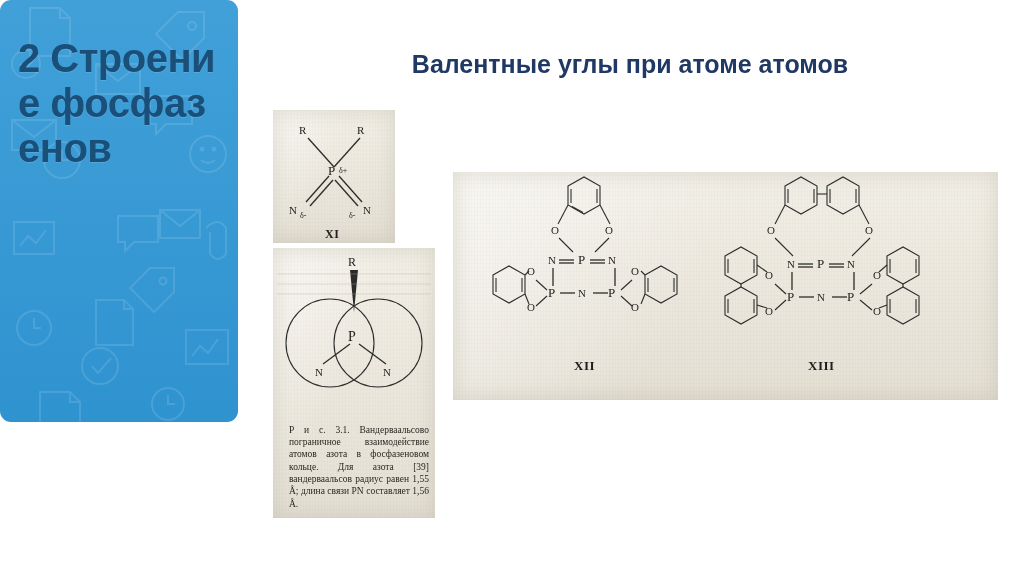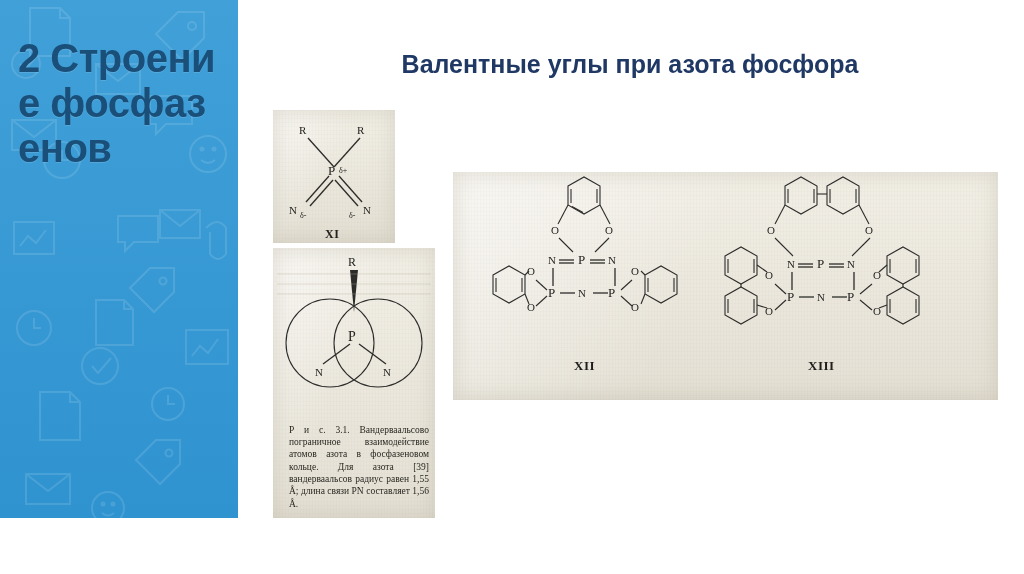--- a/index.html
+++ b/index.html
@@ -16,24 +16,25 @@
     height: 574px;
     background: #ffffff;
     overflow: hidden;
   }
   
   .sidebar {
     position: absolute;
     left: 0;
     top: 0;
     width: 238px;
-    height: 518px;
+    height: 422px;
     background: #3e9dd6;
     background: linear-gradient(180deg, #41a0d8 0%, #2f93d0 100%);
     overflow: hidden;
+    border-radius: 11px;
   }
   .sidebar-pattern {
     position: absolute;
     inset: 0;
     opacity: 0.22;
   }
   .sidebar-title {
     position: absolute;
     left: 18px;
     top: 36px;
@@ -161,21 +162,21 @@
           <circle cx="113" cy="504" r="1.5" fill="#fff"></circle>
           <path d="M102 513 q6 5 12 0"></path>
 
         <path d="M206 228 q12 -12 20 0 l0 26 q-8 10 -16 0 l0 -22"></path>
         <path d="M60 540 q12 -12 22 0 l0 20 q-9 10 -17 0"></path>
       </g>
     </svg>
     <div class="sidebar-title">2 Строение фосфазенов</div>
   </div>
 
-  <div class="heading">Валентные углы при азота фосфора</div>
+  <div class="heading">Валентные углы при атоме атомов</div>
 
   <div class="panel panel-xi">
     <svg width="122" height="133" viewBox="0 0 122 133">
 
       <line class="sk" x1="61" y1="57" x2="35" y2="28"></line>
       <line class="sk" x1="61" y1="57" x2="87" y2="28"></line>
 
       <line class="sk" x1="56" y1="66" x2="33" y2="92"></line>
       <line class="sk" x1="60" y1="70" x2="37" y2="96"></line>
       <line class="sk" x1="66" y1="66" x2="89" y2="92"></line>

